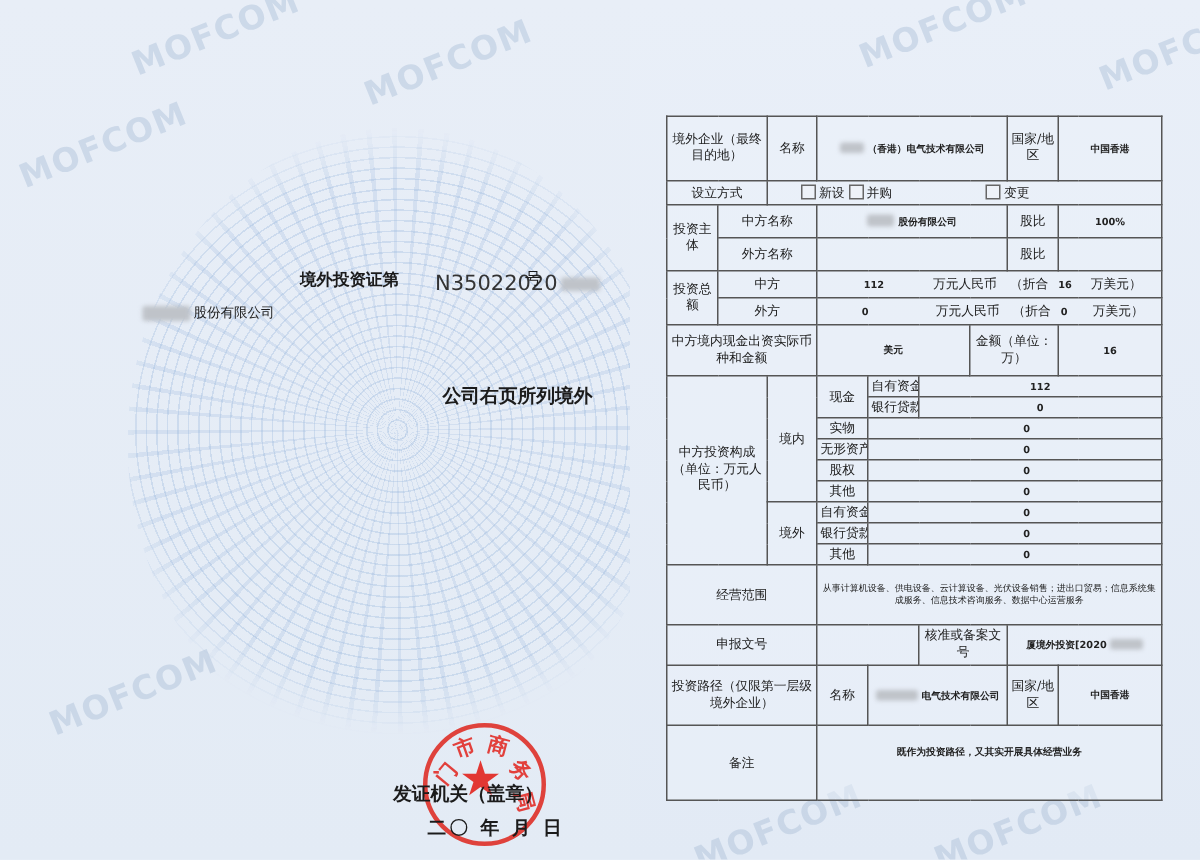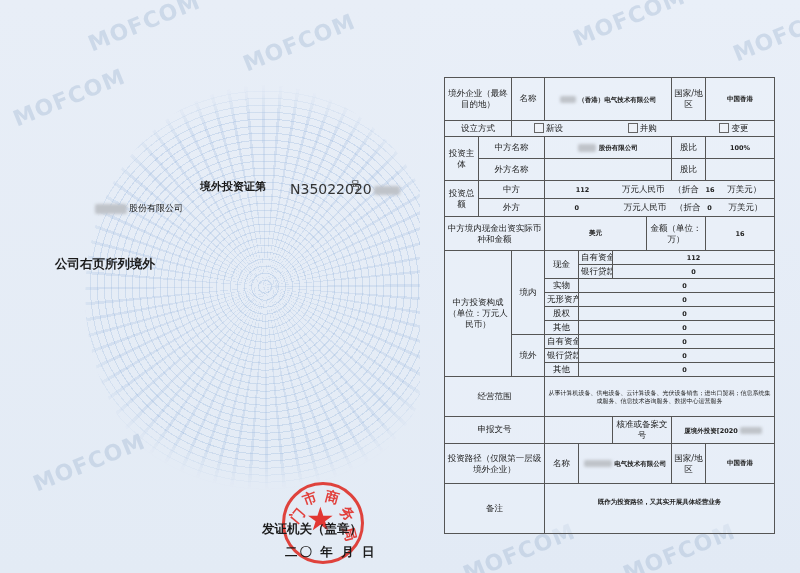--- a/index.html
+++ b/index.html
@@ -18,21 +18,21 @@
   .wm{position:absolute;font-family:"DejaVu Sans",sans-serif;font-size:22px;color:rgba(170,190,215,.45);
       transform:rotate(-22deg);letter-spacing:1px;font-weight:bold;}
   .title{position:absolute;left:62px;top:132px;font-size:34px;font-weight:bold;letter-spacing:14px;color:#151515;}
   .certno{position:absolute;left:200px;top:179px;font-size:11px;font-weight:bold;}
   .certnoval{position:absolute;left:290px;top:181px;font-size:14px;color:#333;font-family:"DejaVu Sans",sans-serif;}
   .blur{display:inline-block;background:#bfc3c9;filter:blur(1.5px);border-radius:2px;vertical-align:middle;}
   .hao{position:absolute;left:350px;top:178px;font-size:11px;}
   .company{position:absolute;left:95px;top:202px;font-size:9px;font-family:"DejaVu Sans",sans-serif;}
   .body-text{position:absolute;left:55px;top:252px;width:352px;font-size:12.5px;font-weight:bold;line-height:23px;}
   .body-text p{margin:0;}
-  .r{padding-right:12px;}
+  .r{text-align:right;padding-right:12px;}
   .ind{text-indent:25px;}
   .issuer{position:absolute;left:262px;top:521px;font-size:12.5px;font-weight:bold;}
   .date{position:absolute;left:285px;top:544px;font-size:12.5px;font-weight:bold;letter-spacing:2px;}
   .seal{position:absolute;left:282px;top:482px;width:76px;height:76px;border:3px solid rgba(222,48,40,.9);border-radius:50%;}
   .seal .star{position:absolute;left:21px;top:18px;font-size:32px;color:rgba(225,45,40,.95);line-height:32px;}
   .seal .arc{position:absolute;font-size:14px;color:rgba(225,45,40,.9);font-weight:bold;}
   
   table.cert{position:absolute;left:24px;top:77px;width:330px;border-collapse:collapse;table-layout:fixed;
      font-size:8.5px;background:rgba(235,241,249,.5);}
   table.cert td{border:1px solid #555;padding:0 2px;text-align:center;vertical-align:middle;overflow:hidden;white-space:nowrap;}
@@ -104,21 +104,21 @@
       <td>名称</td>
       <td colspan="4" class="vl"><span class="blur" style="width:16px;height:7px;"></span> <span class="v">（香港）电气技术有限公司</span></td>
       <td colspan="1" class="wrap">国家/地区</td>
       <td colspan="2" class="v">中国香港</td>
     </tr>
 
     <tr style="height:16px">
       <td colspan="2">设立方式</td>
       <td colspan="8" style="text-align:left;">
         <span style="margin-left:20px;"><span class="chk"></span><span>新设</span></span>
-        <span style="margin-left:62px;"><span class="chk"></span><span>并购</span></span>
+        <span style=""><span class="chk"></span><span>并购</span></span>
         <span style="margin-left:60px;"><span class="chk"></span><span>变更</span></span>
       </td>
     </tr>
 
     <tr style="height:22px">
       <td rowspan="2" class="wrap">投资主体</td>
       <td colspan="2">中方名称</td>
       <td colspan="4" class="vl"><span class="blur" style="width:18px;height:8px;"></span> <span class="v">股份有限公司</span></td>
       <td>股比</td>
       <td colspan="2" class="v">100%</td>

